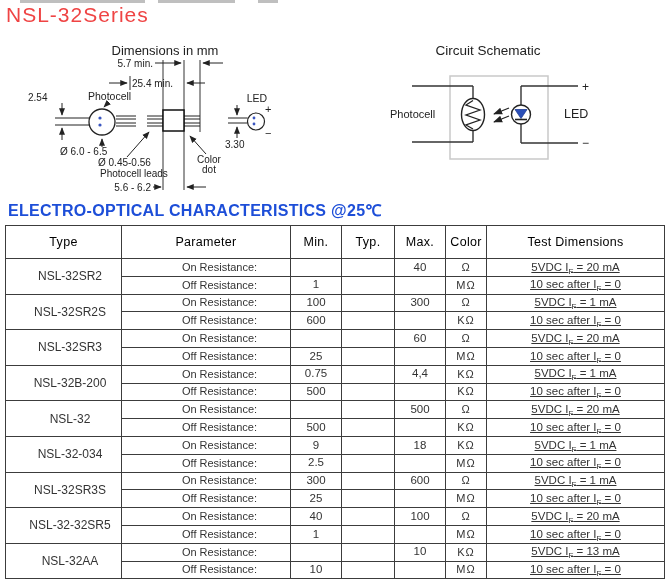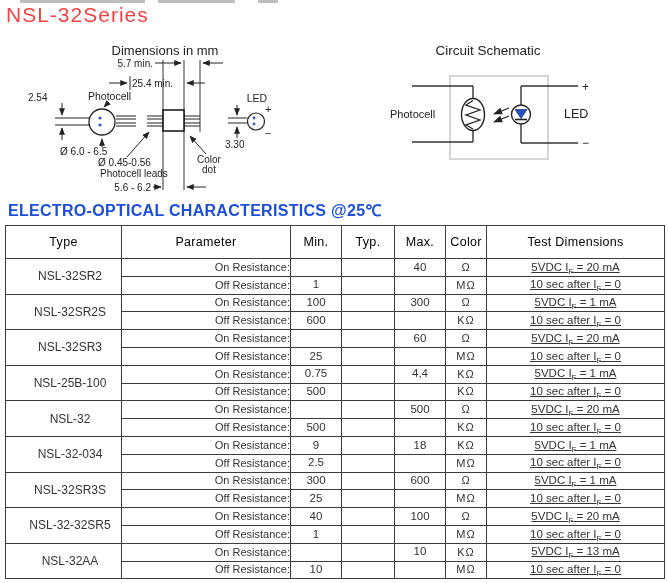--- a/index.html
+++ b/index.html
@@ -20,21 +20,21 @@
   .dims-svg{position:absolute;left:10px;top:40px;}
   .schem-svg{position:absolute;left:370px;top:40px;}
   .char-table{
     position:absolute;left:5px;top:225px;width:659px;
     border-collapse:collapse;table-layout:fixed;
   }
   .char-table th,.char-table td{border:1px solid #3c3c3c;overflow:hidden;white-space:nowrap;}
   .char-table thead th{height:30px;font-size:12.5px;font-weight:400;letter-spacing:.3px;color:#000000;}
   .char-table tbody td{height:16.8px;font-size:11.5px;text-align:center;padding:0;line-height:1;color:#333;}
   .char-table td.col-type{text-align:center;padding-left:13px;font-size:12px;}
-  .char-table td.col-param{text-align:right;padding-left:27px;font-size:11px;}
+  .char-table td.col-param{text-align:center;padding-left:27px;font-size:11px;}
   .char-table td.col-units{font-size:11px;letter-spacing:1px;}
   .char-table td.col-test{font-size:11.5px;text-decoration:underline;}
   .char-table sub{font-size:8px;line-height:0;}
 </style>
 </head>
 <body>
 
 <div class="artifact" style="left:20px;width:125px;"></div>
 <div class="artifact" style="left:158px;width:77px;"></div>
 <div class="artifact" style="left:258px;width:20px;"></div>
@@ -248,21 +248,21 @@
       </tr>
       <tr>
         <td class="col-param">Off Resistance:</td>
         <td class="col-num">25</td>
         <td class="col-num"></td>
         <td class="col-num"></td>
         <td class="col-units">MΩ</td>
         <td class="col-test"><span>10 sec after I</span><sub>F</sub><span> = 0</span></td>
       </tr>
       <tr>
-        <td class="col-type" rowspan="2">NSL-25B-100</td>
+        <td class="col-type" rowspan="2">NSL-32B-200</td>
         <td class="col-param">On Resistance:</td>
         <td class="col-num">0.75</td>
         <td class="col-num"></td>
         <td class="col-num">4,4</td>
         <td class="col-units">KΩ</td>
         <td class="col-test"><span>5VDC I</span><sub>F</sub><span> = 1 mA</span></td>
       </tr>
       <tr>
         <td class="col-param">Off Resistance:</td>
         <td class="col-num">500</td>

